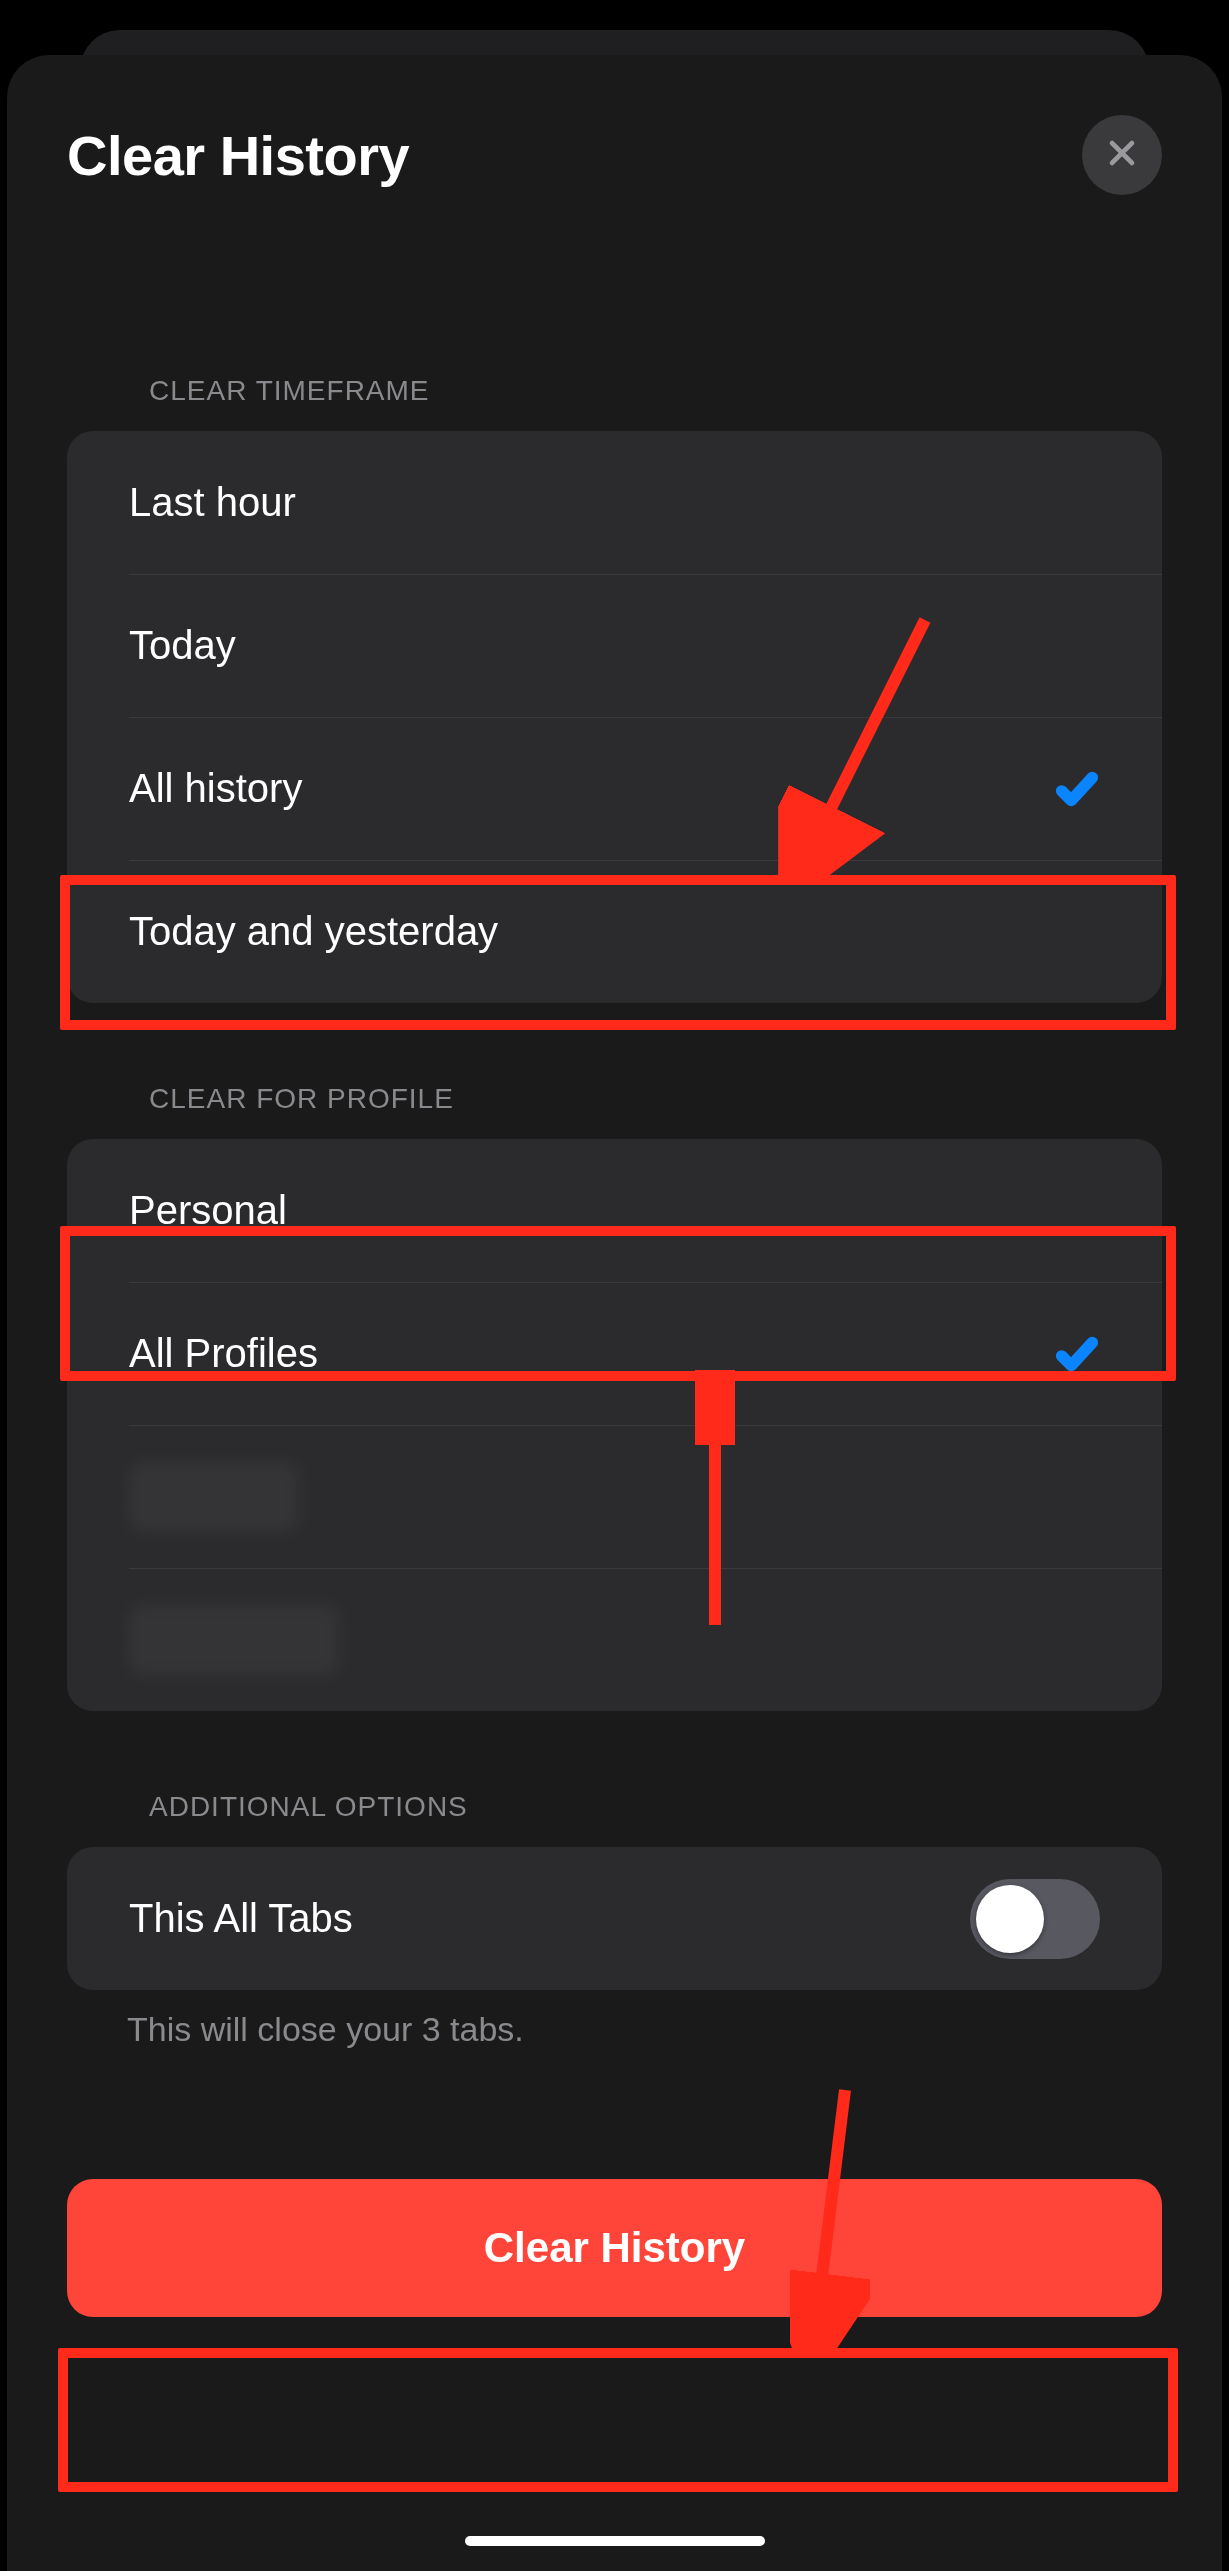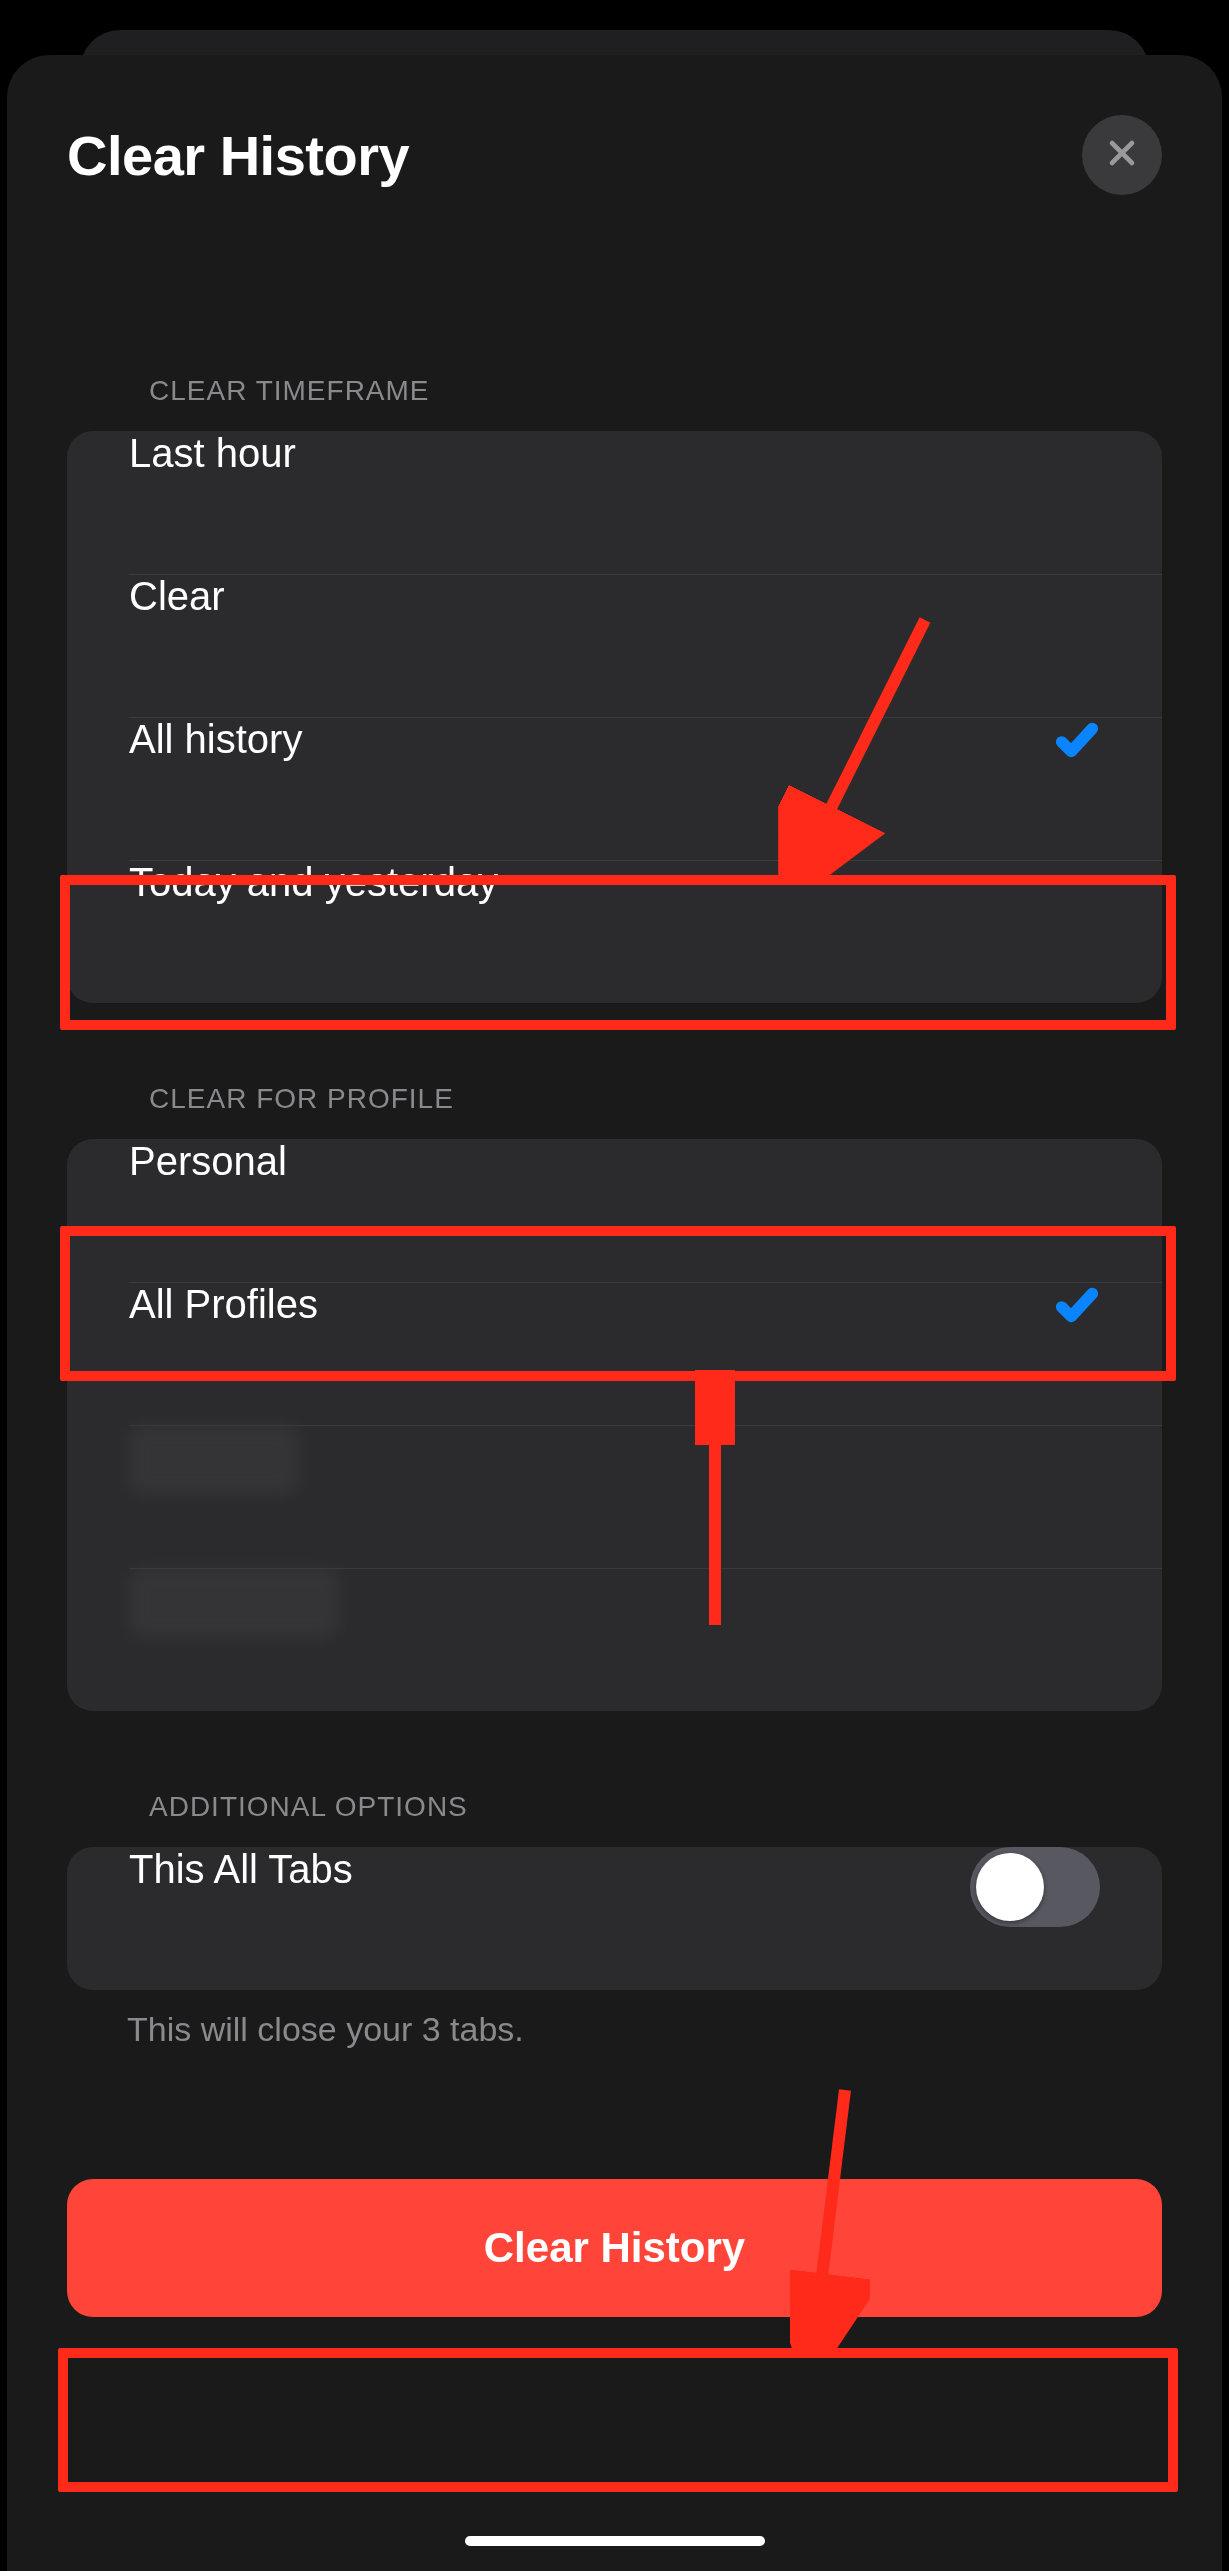--- a/index.html
+++ b/index.html
@@ -75,21 +75,21 @@
   .card{
     margin:0 60px;
     background:var(--card);
     border-radius:26px;
     overflow:visible; 
   }
 
   .row{
     height:143px;
     display:flex;
-    align-items:flex-start;
+    align-items:center;
     justify-content:space-between;
     padding:0 62px;
     position:relative;
   }
   .row + .row::before{
     content:"";
     position:absolute;left:62px;right:0;top:0;height:1px;
     background:var(--sep);
   }
   .row-label{
@@ -180,21 +180,21 @@
       </span>
     </div>
   </div>
 
   <div class="section-label first">Clear Timeframe</div>
   <div class="card" id="card-timeframe">
     <div class="row">
       <span class="row-label">Last hour</span>
     </div>
     <div class="row">
-      <span class="row-label">Clear</span>
+      <span class="row-label">Today</span>
     </div>
     <div class="row" id="row-all-history">
       <span class="row-label">All history</span>
       <span class="check">
         <svg viewBox="0 0 24 24">
             <polyline points="4 13 9 18 20 6"></polyline>
           </svg>
       </span>
     </div>
     <div class="row">

